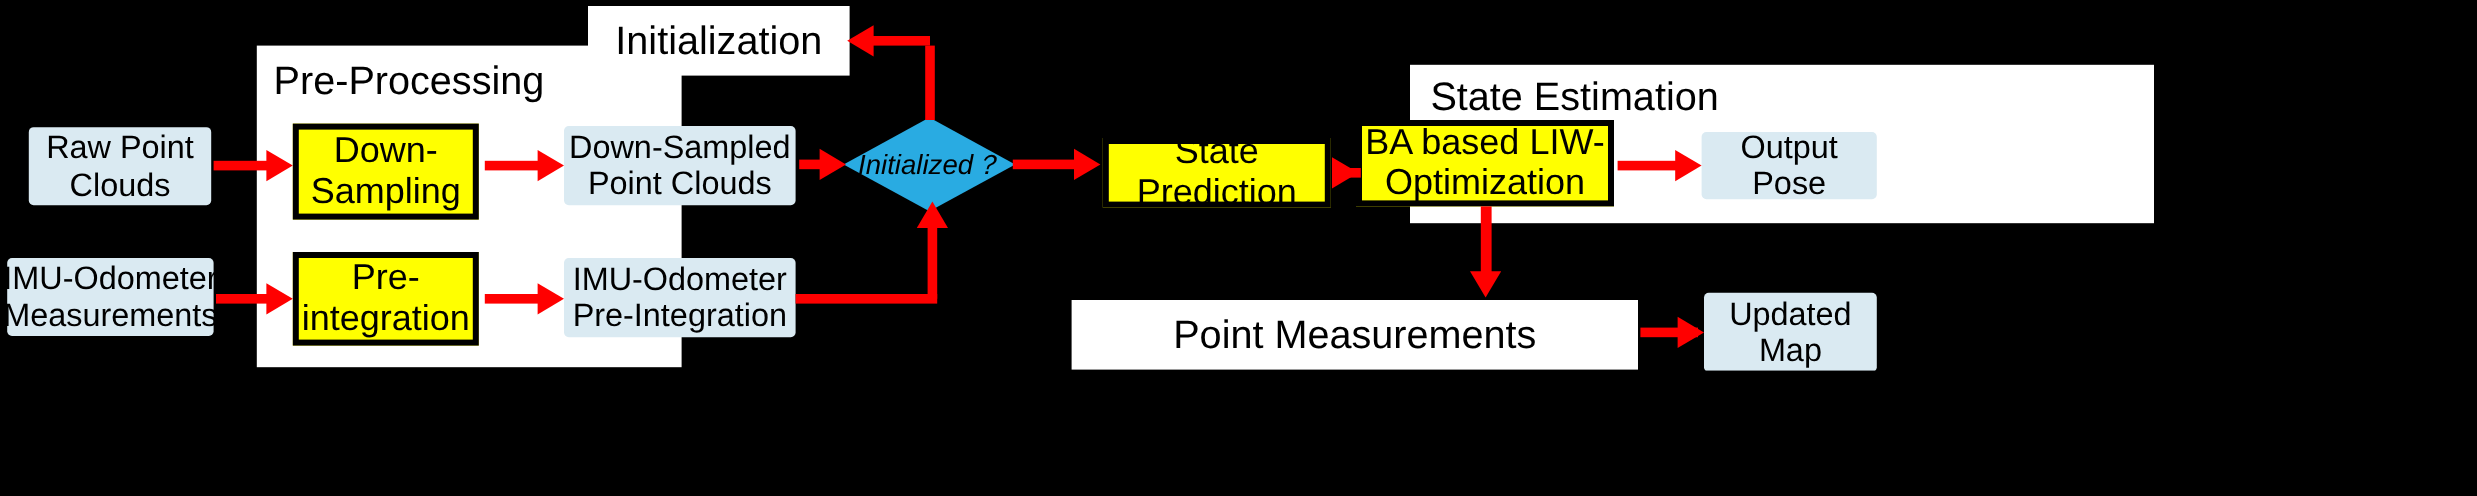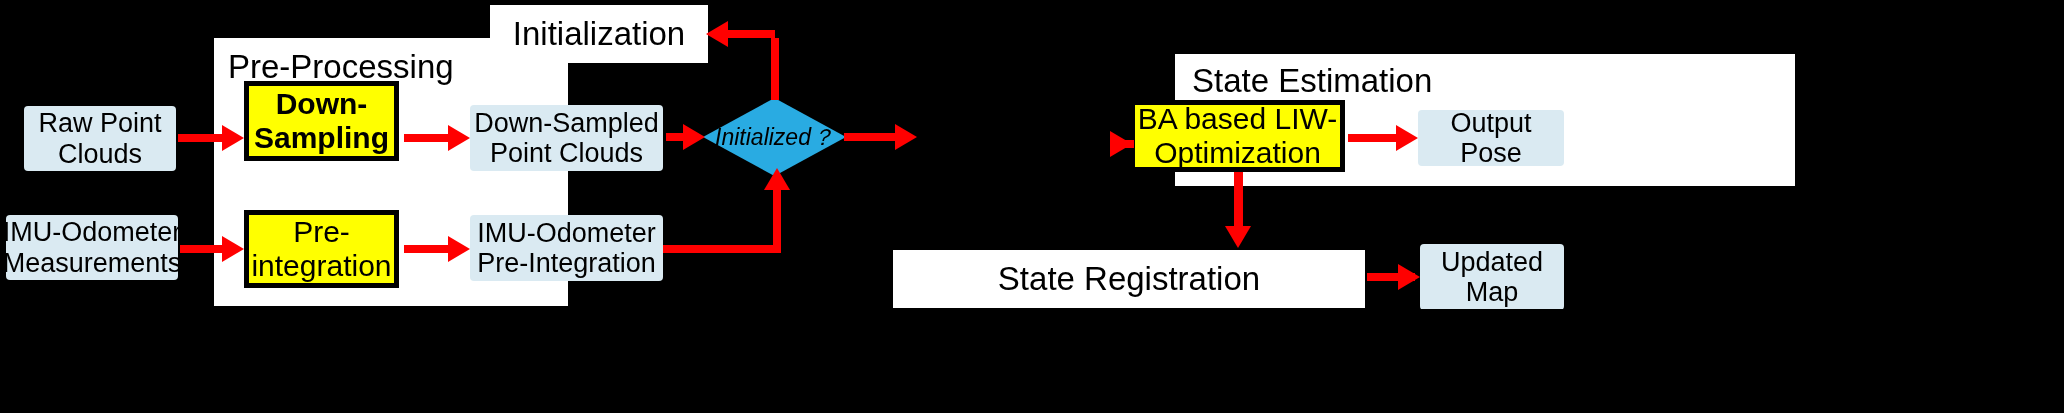--- a/index.html
+++ b/index.html
@@ -119,46 +119,47 @@
 
   <div class="group" style="left:1175px; top:54px; width:620px; height:132px;"></div>
   <div class="group-title" style="left:1192px; top:62px;">State Estimation</div>
 
   <div class="node io" style="left:24px; top:106px; width:152px; height:65px;">Raw Point
 Clouds</div>
 
   <div class="node io" style="left:6px; top:215px; width:172px; height:65px;">IMU-Odometer
 Measurements</div>
 
-  <div class="node proc" style="left:244px; top:81px; width:155px; height:80px;font-weight:bold;">Down-
+  <div class="node proc" style="left:244px; top:103px; width:155px; height:80px;">Down-
 Sampling</div>
 
   <div class="node proc" style="left:244px; top:210px; width:155px; height:78px;">Pre-
 integration</div>
 
   <div class="node io" style="left:470px; top:105px; width:193px; height:66px;">Down-Sampled
 Point Clouds</div>
 
   <div class="node io" style="left:470px; top:215px; width:193px; height:66px;">IMU-Odometer
 Pre-Integration</div>
 
   <div class="node plain" style="left:490px; top:5px; width:218px; height:58px;">Initialization</div>
 
   <div class="diamond-wrap" style="left:703px; top:98px; width:143px; height:78px;">
     <svg class="diamond-svg" width="143" height="78" viewBox="0 0 143 78">
       <polygon points="71.5,0 143,39 71.5,78 0,39" fill="#29abe2"></polygon>
     </svg>
     <div class="diamond-label">Initialized？</div>
   </div>
 
+  <div class="node proc" style="left:919px; top:115px; width:190px; height:58px;">State Prediction</div>
 
   <div class="node proc" style="left:1130px; top:100px; width:215px; height:72px;">BA based LIW-
 Optimization</div>
 
-  <div class="node plain" style="left:893px; top:250px; width:472px; height:58px;">State Registration</div>
+  <div class="node plain" style="left:893px; top:250px; width:472px; height:58px;">Point Measurements</div>
 
   <div class="node io" style="left:1418px; top:110px; width:146px; height:56px;">Output Pose</div>
 
   <div class="node io" style="left:1420px; top:244px; width:144px; height:66px;">Updated
 Map</div>
 
   <div class="conn-h" style="left:178px; top:134px; width:48px;"></div>
   <div class="head head-r" style="left:222px; top:125px;"></div>
 
   <div class="conn-h" style="left:180px; top:245px; width:46px;"></div>

